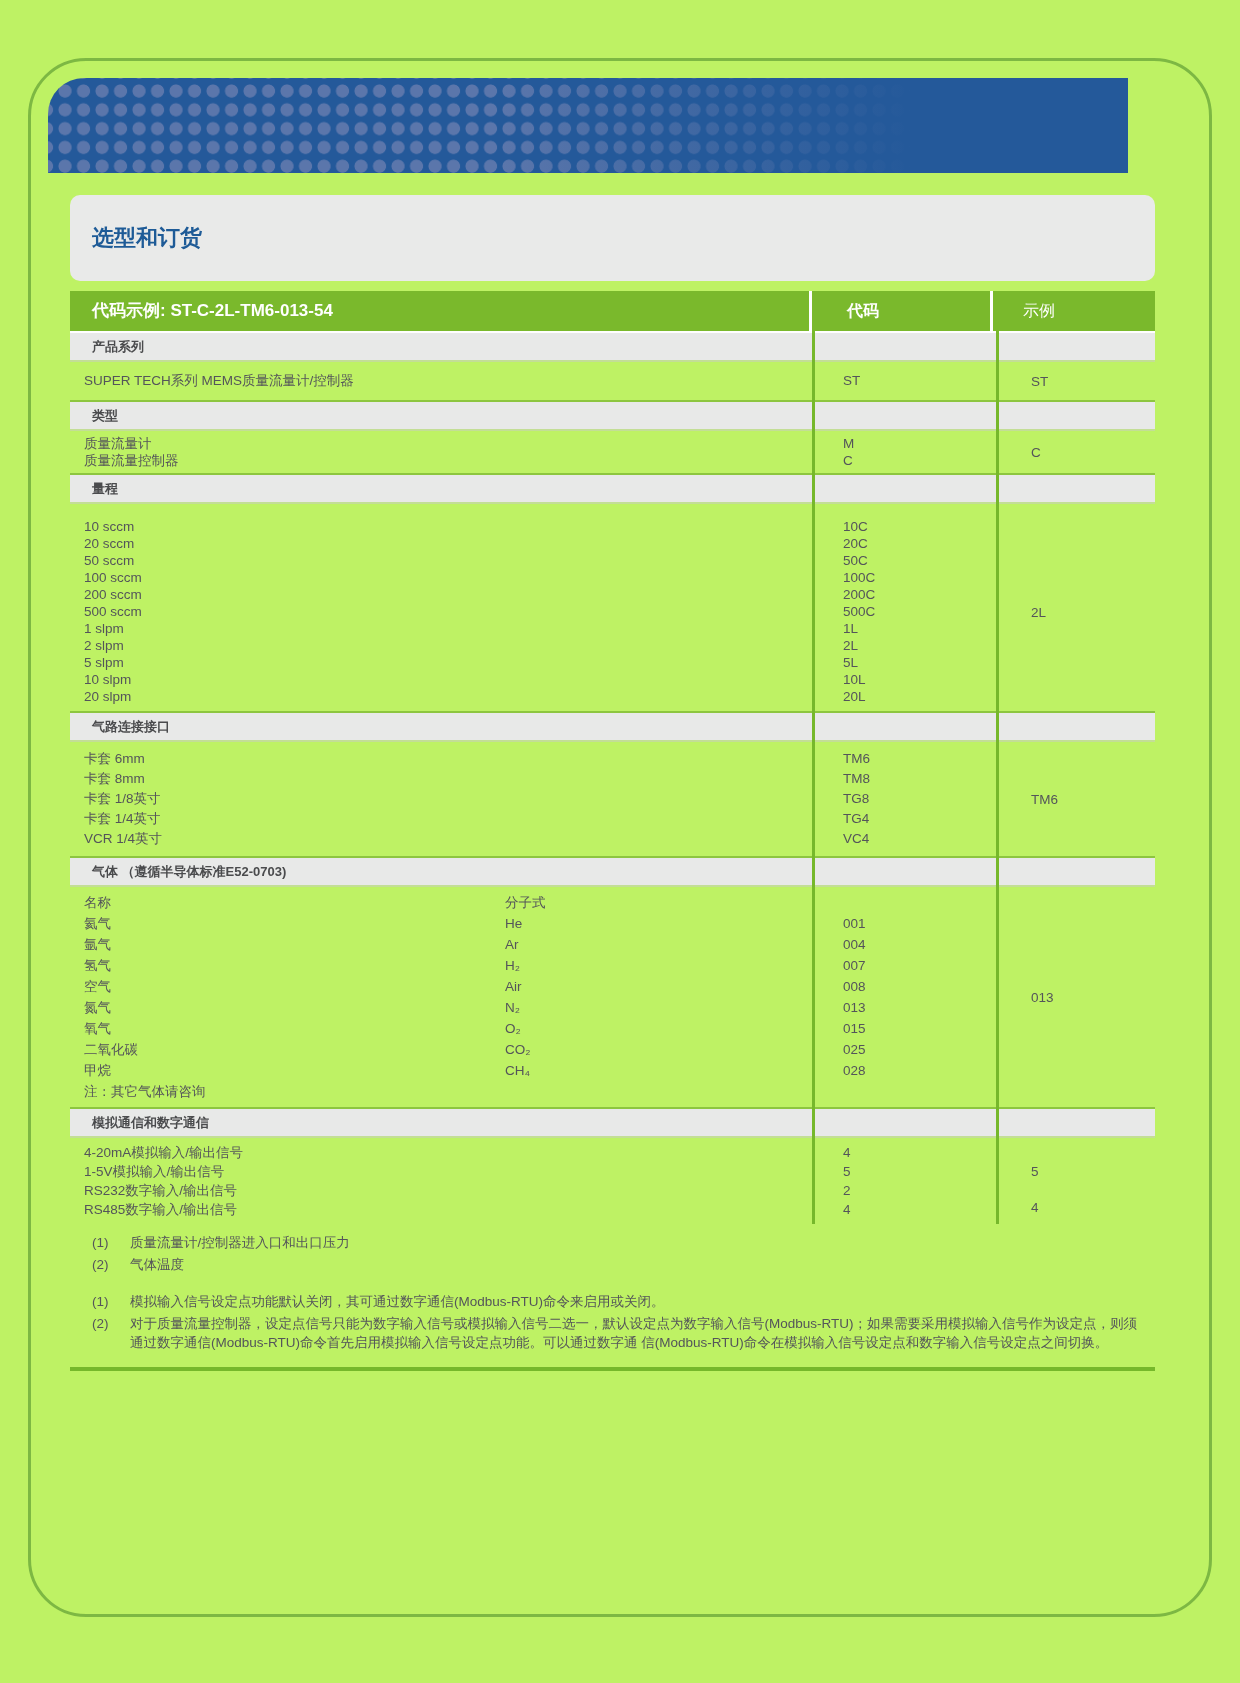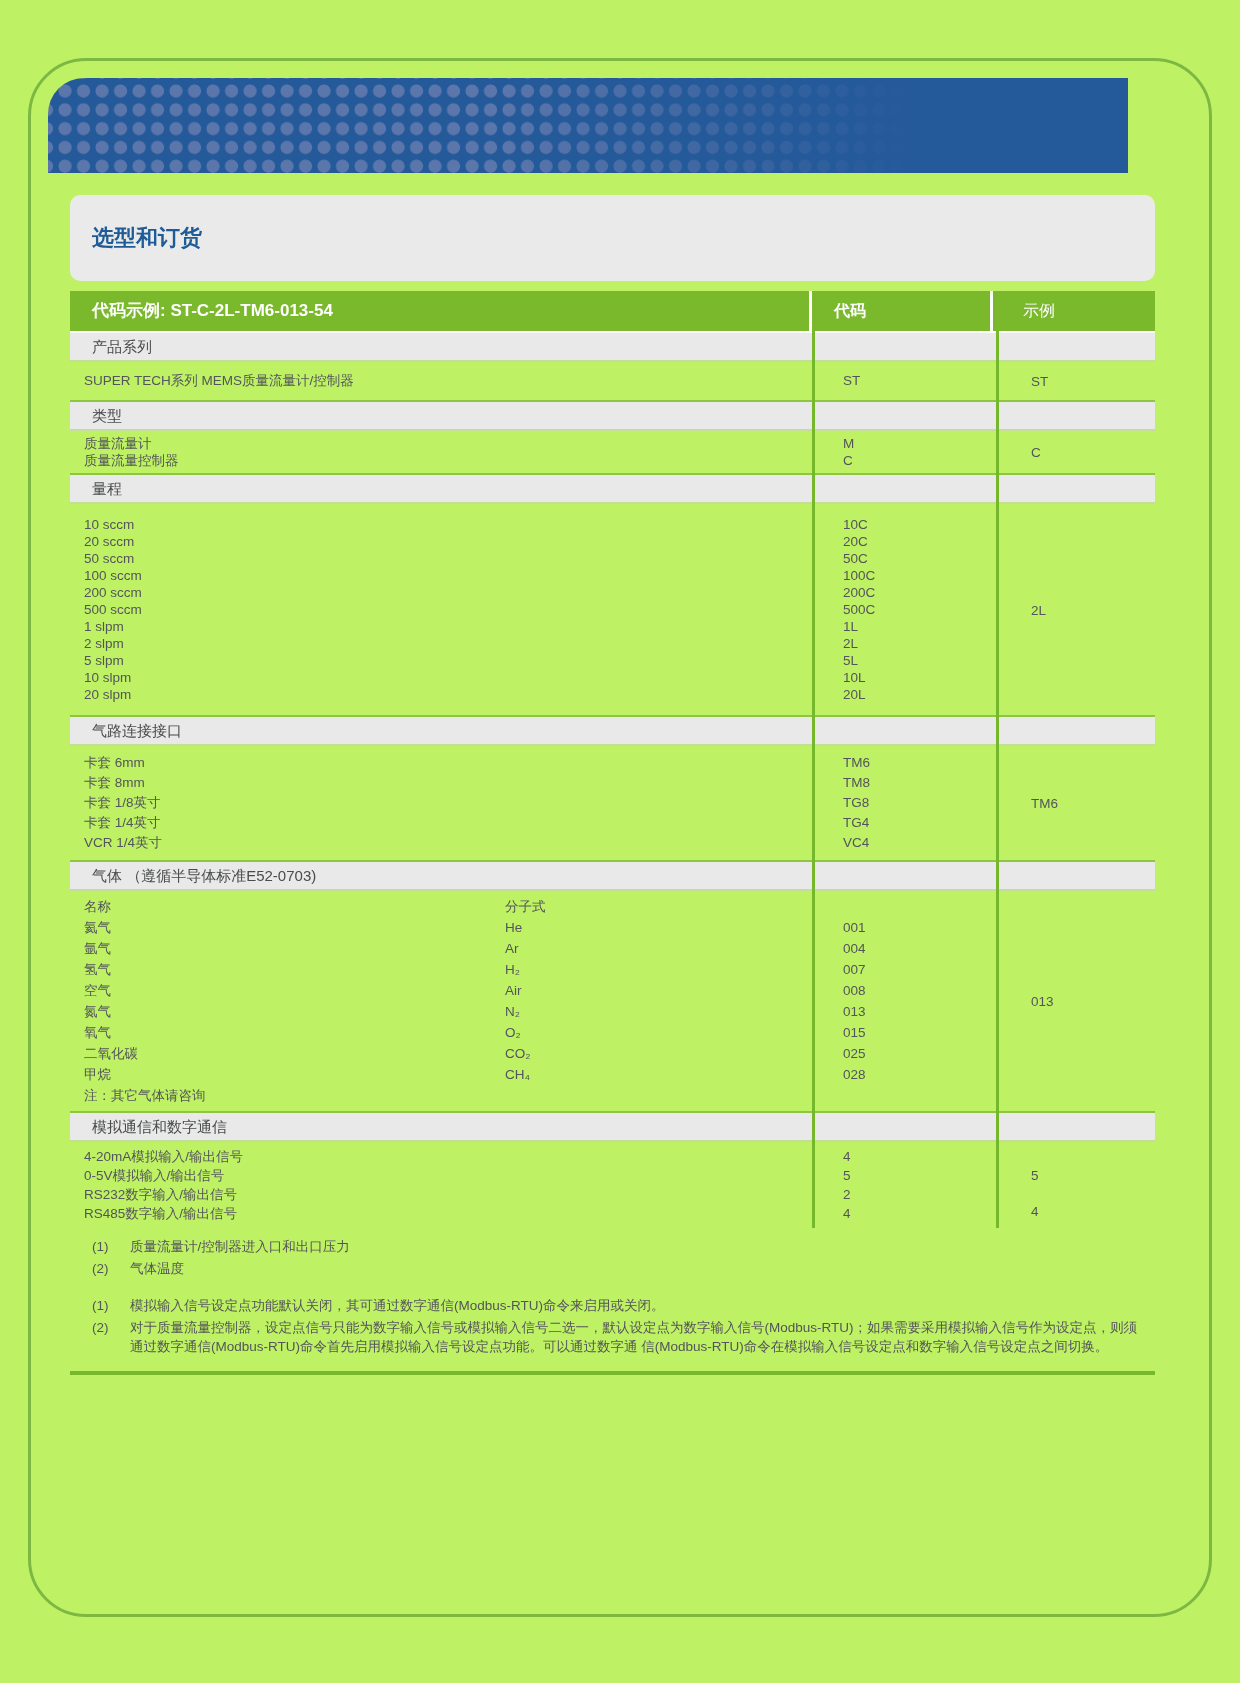--- a/index.html
+++ b/index.html
@@ -24,48 +24,48 @@
   .titlebox{position:absolute;left:70px;top:195px;width:1085px;height:86px;
     background:#e9eae9;border-radius:10px;box-sizing:border-box;
     display:flex;align-items:center;}
   .titlebox h1{margin:0;padding-left:22px;font-size:22px;font-weight:bold;color:#1e5b97;}
 
   
   .table{position:absolute;left:70px;top:291px;width:1085px;}
   .ghead{display:flex;height:40px;background:#7ab92c;color:#fff;}
   .gh1{width:742px;box-sizing:border-box;padding-left:22px;line-height:40px;
        font-size:17px;font-weight:bold;border-right:3px solid #fff;}
-  .gh2{width:181px;box-sizing:border-box;padding-left:22px;line-height:40px;
+  .gh2{width:181px;box-sizing:border-box;padding-left:35px;line-height:40px;
        font-size:16px;font-weight:bold;border-right:3px solid #fff;}
   .gh3{flex:1;box-sizing:border-box;padding-left:30px;line-height:40px;
        font-size:16px;font-weight:normal;}
 
   .tbody{position:relative;}
   .vline{position:absolute;top:0;bottom:0;width:3px;background:#76b82b;z-index:3;}
   .v1{left:742px;}
   .v2{left:926px;}
 
   .secbar{height:27px;line-height:27px;background:#e8e9e8;box-sizing:content-box;
     border-top:2px solid #8dc63f;border-bottom:2px solid #c3de96;
-    padding-left:22px;font-size:15px;font-weight:400;color:#4a4b4d;}
+    padding-left:22px;font-size:13px;font-weight:700;color:#4a4b4d;}
   .secbar.first{border-top-color:#ffffff;}
 
   .seccontent{position:relative;padding:5px 0;font-size:13.5px;}
   .item-row{position:relative;}
   .cell.name{position:absolute;left:14px;white-space:nowrap;}
   .cell.formula{position:absolute;left:435px;white-space:nowrap;}
   .cell.code{position:absolute;left:773px;white-space:nowrap;}
   .example{position:absolute;left:961px;top:50%;transform:translateY(-50%);
            font-size:13.5px;white-space:nowrap;}
 
   .sec-product{padding:2px 0;}
   .sec-product .item-row{height:34px;line-height:34px;}
   .sec-type{padding:4px 0;}
   .sec-type .item-row{height:17px;line-height:17px;}
-  .sec-range{padding:12px 0;}
+  .sec-range{padding:6px 0;margin-top:8px;}
   .sec-range .item-row{height:17px;line-height:17px;}
   .sec-fitting{padding:7px 0;}
   .sec-fitting .item-row{height:20px;line-height:20px;}
   .sec-gas{padding:5px 0;}
   .sec-gas .item-row{height:21px;line-height:21px;}
   .sec-comm{padding:5px 0;height:76px;box-sizing:content-box;}
   .sec-comm .item-row{height:19px;line-height:19px;}
   .ex-a{top:26px;transform:none;}
   .ex-d{top:62px;transform:none;}
 
@@ -263,21 +263,21 @@
       </div>
 
       <div class="secbar">模拟通信和数字通信</div>
       <div class="seccontent sec-comm">
         <div>
             <div class="item-row">
               <span class="cell name">4-20mA模拟输入/输出信号</span>
               <span class="cell code">4</span>
             </div>
             <div class="item-row">
-              <span class="cell name">0-5V模拟输入/输出信号</span>
+              <span class="cell name">1-5V模拟输入/输出信号</span>
               <span class="cell code">5</span>
             </div>
             <div class="item-row">
               <span class="cell name">RS232数字输入/输出信号</span>
               <span class="cell code">2</span>
             </div>
             <div class="item-row">
               <span class="cell name">RS485数字输入/输出信号</span>
               <span class="cell code">4</span>
             </div>

